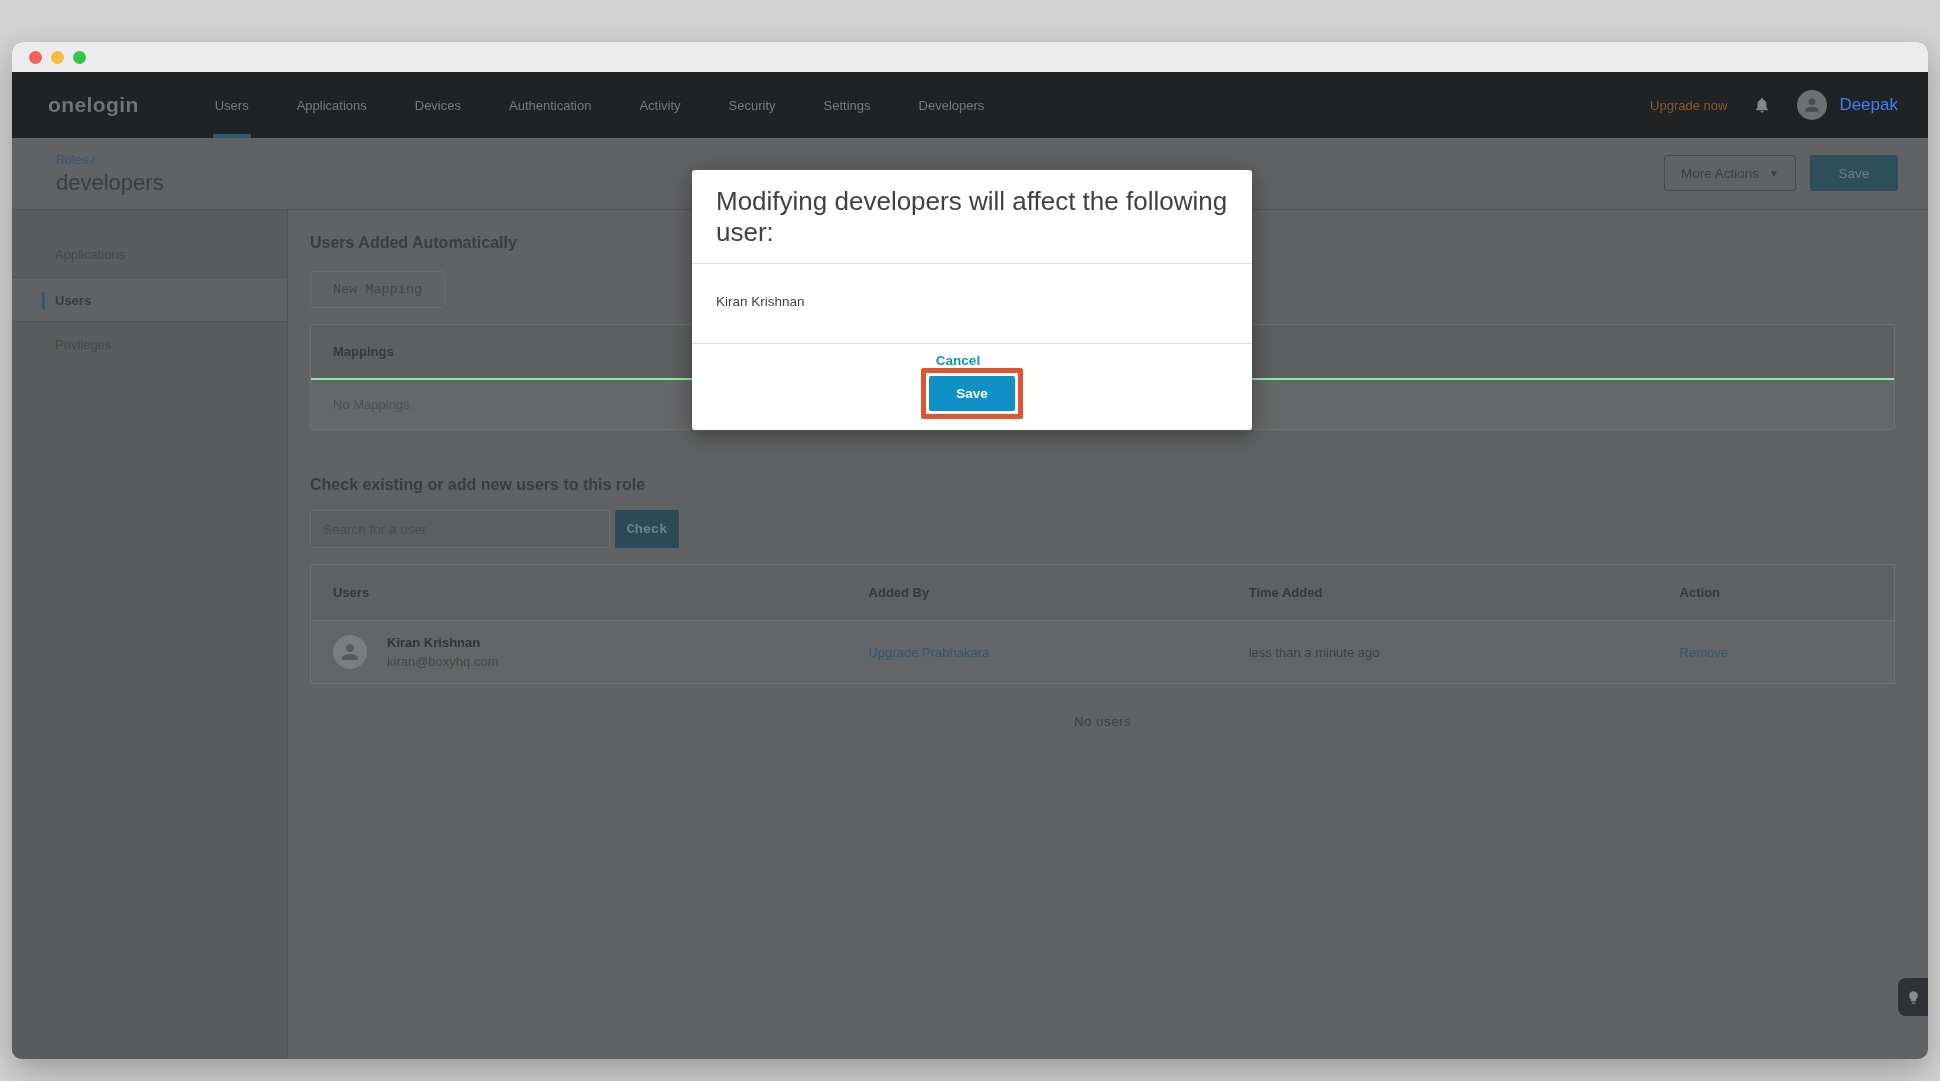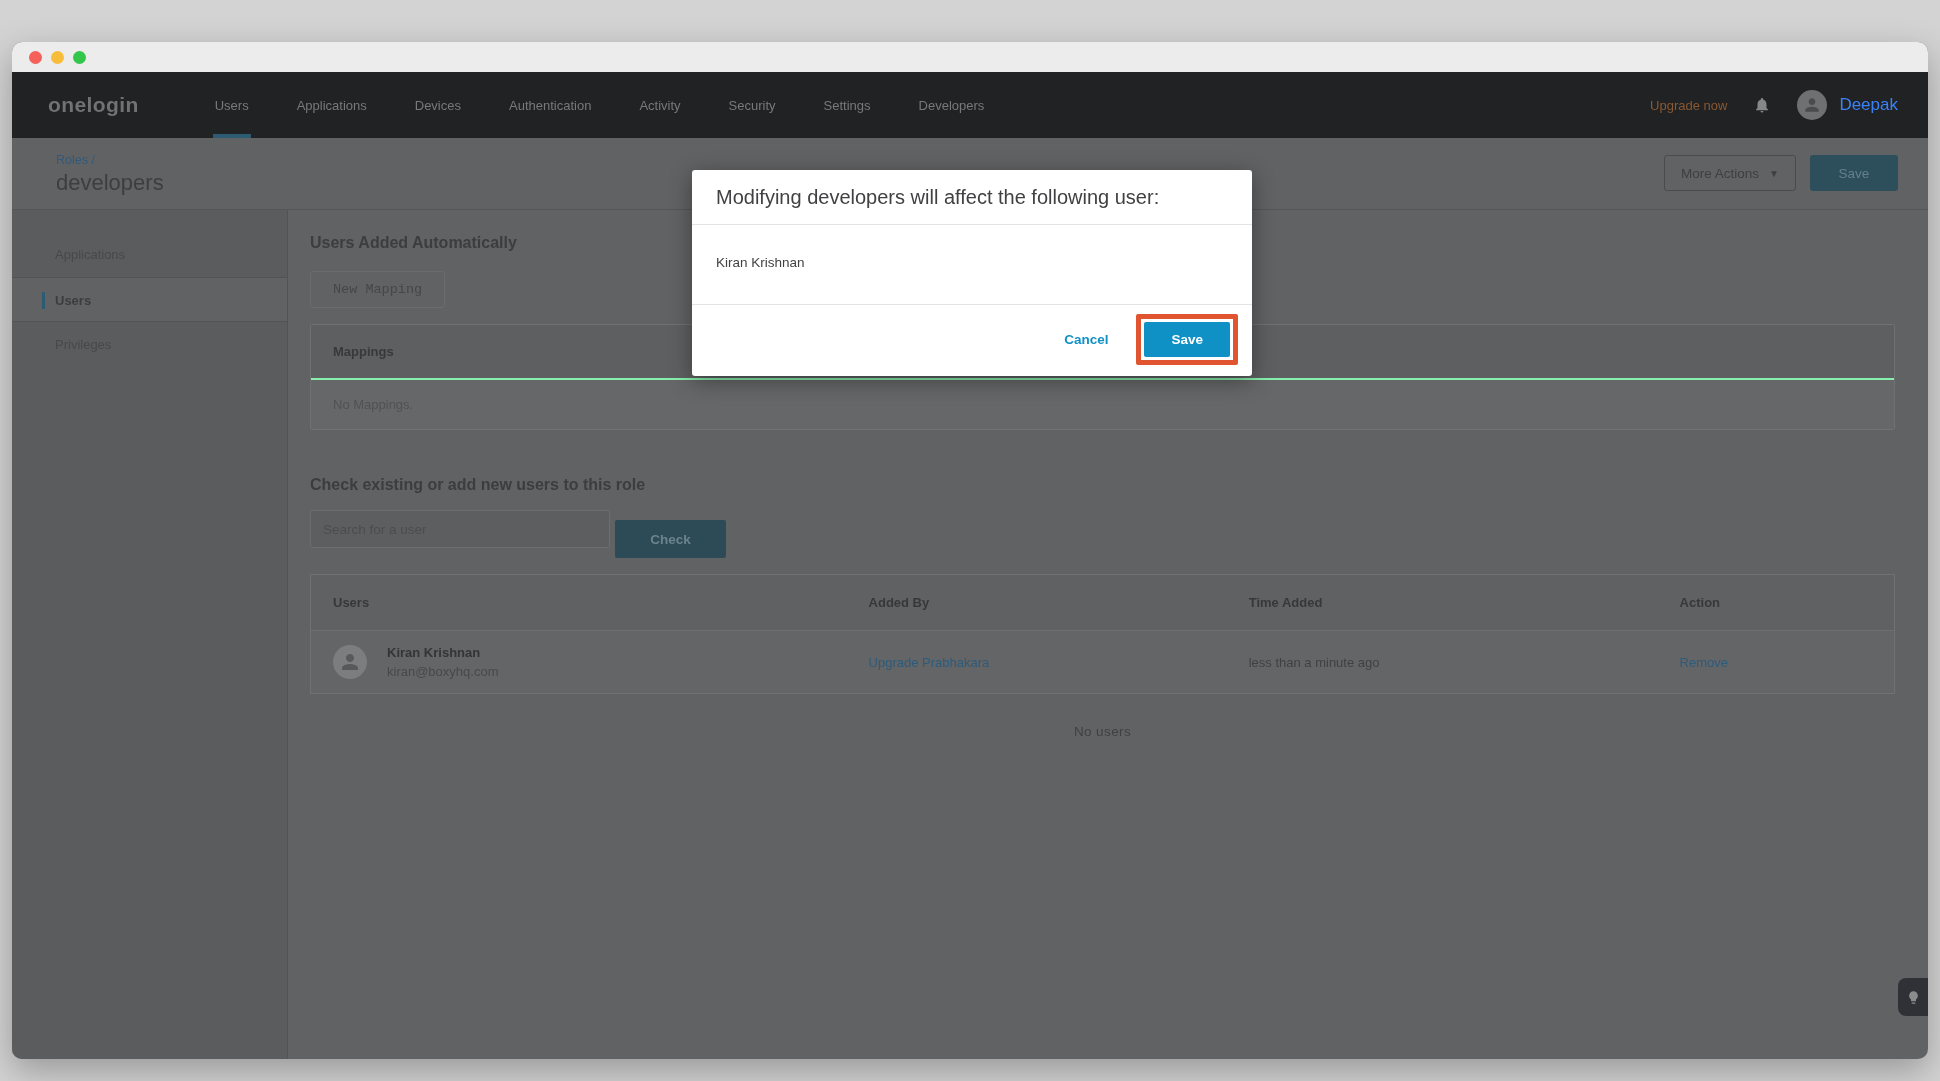--- a/index.html
+++ b/index.html
@@ -49,21 +49,21 @@
   .btn-new-mapping{margin:19px 0 16px;height:37px;padding:0 22px;background:transparent;border:1px solid #6b6c6d;border-radius:3px;color:#454748;font-size:13.5px;font-family:Liberation Mono, monospace;cursor:pointer;}
 
   .tbl{border:1px solid #707172;border-radius:2px;}
   .tbl-head{background:#5e5f60;border-bottom:2px solid #86efac;padding:19px 22px;font-size:13px;font-weight:700;color:#37393a;}
   .tbl-row{background:#666768;padding:17px 22px;font-size:13px;color:#505253;}
 
   .check-head{margin-top:46px;}
   .check-form{margin-top:16px;display:flex;gap:5px;}
   .search-input{width:300px;height:38px;background:#5d5e5f;border:1px solid #6c6d6e;border-radius:2px;padding:0 12px;font-size:13.5px;color:#44464a;font-family:inherit;}
   .search-input::placeholder{color:#4b4d4e;}
-  .btn-check{width:111px;height:38px;background:#2d4b57;border:none;border-radius:2px;color:#6c838c;font-weight:700;font-size:13.5px;font-family:Liberation Sans, sans-serif;cursor:pointer;margin-top:10px;}
+  .btn-check{width:64px;height:38px;background:#2d4b57;border:none;border-radius:2px;color:#6c838c;font-weight:700;font-size:13.5px;font-family:Liberation Mono, monospace;cursor:pointer;}
 
   .manual-head{margin-top:46px;}
   .tbl-users{margin-top:16px;border:1px solid #707172;}
   .grid-row{display:grid;grid-template-columns:34.8% 24.7% 28% 12.5%;align-items:center;}
   .u-head{background:#606162;border-bottom:1px solid #6e6f70;padding:20px 22px;}
   .u-head span{font-size:13px;font-weight:700;color:#36383a;}
   .u-row{background:#646566;padding:14px 22px;}
   .user-cell{display:flex;align-items:center;gap:20px;}
   .row-avatar{width:34px;height:34px;border-radius:50%;background:#7c7d7e;display:flex;align-items:center;justify-content:center;overflow:hidden;flex-shrink:0;}
   .row-avatar svg{width:24px;height:24px;fill:#58595a;}
@@ -73,23 +73,23 @@
   .cell-text{font-size:13px;color:#3f4142;}
   .no-users{margin-top:30px;text-align:center;font-size:13.5px;color:#3f4142;letter-spacing:.4px;}
 
   
   .bulb-btn{position:absolute;right:0;bottom:43px;width:30px;height:38px;background:#2f3136;border-radius:8px 0 0 8px;display:flex;align-items:center;justify-content:center;cursor:pointer;}
   .bulb-btn svg{width:15px;height:15px;fill:#8a8c8e;}
 
   
   .modal{position:absolute;left:692px;top:170px;width:560px;background:#fff;border-radius:3px;box-shadow:0 5px 22px rgba(0,0,0,.38);z-index:20;}
   .modal-header{padding:16px 24px 15px;border-bottom:1px solid #e3e3e3;}
-  .modal-title{font-size:20px;font-weight:400;color:#414143;}
+  .modal-title{font-size:26px;font-weight:400;color:#414143;}
   .modal-body{padding:30px 24px 34px;font-size:13.5px;color:#424242;}
-  .modal-footer{border-top:1px solid #e3e3e3;display:flex;justify-content:flex-end;align-items:center;padding:9px 14px 11px;}
+  .modal-footer{border-top:1px solid #e3e3e3;display:flex;justify-content:flex-end;align-items:center;padding:9px 14px 11px;flex-direction:column;}
   .btn-cancel{background:none;border:none;color:var(--accent);font-weight:700;font-size:13.5px;font-family:inherit;margin-right:28px;cursor:pointer;}
   .annot{border:5px solid var(--annotation);border-radius:2px;padding:3px;background:#fff;}
   .btn-modal-save{display:block;height:35px;padding:0 27px;background:var(--accent);border:none;border-radius:2px;color:#fff;font-weight:700;font-size:13.5px;font-family:inherit;cursor:pointer;}
 </style>
 </head>
 <body>
 
 <div class="window">
 
   <div class="titlebar">

